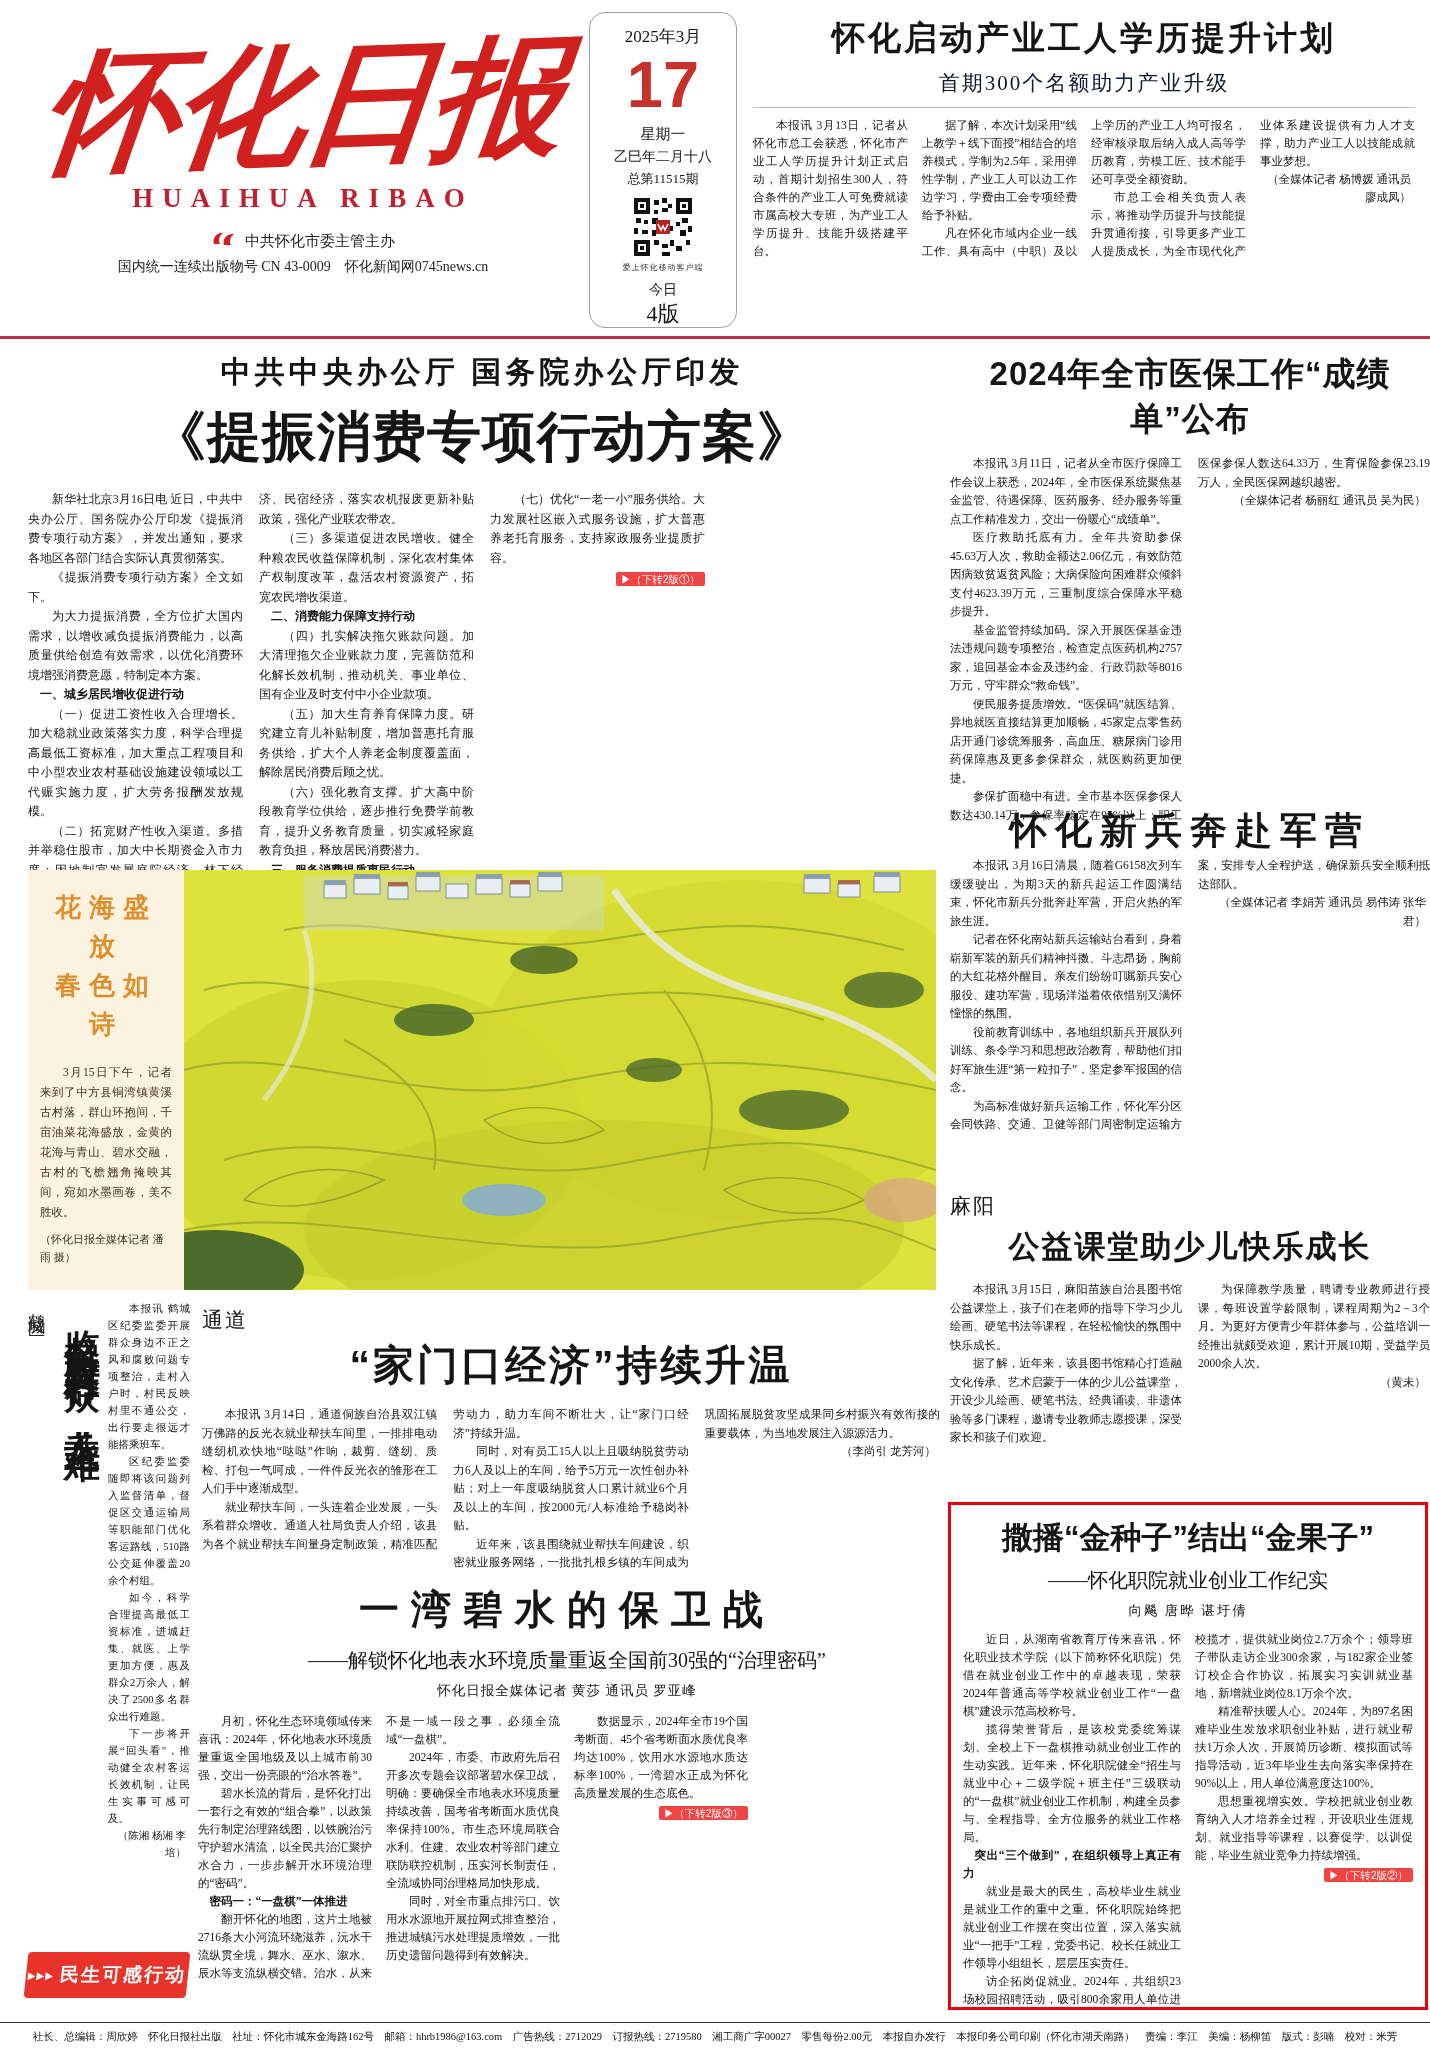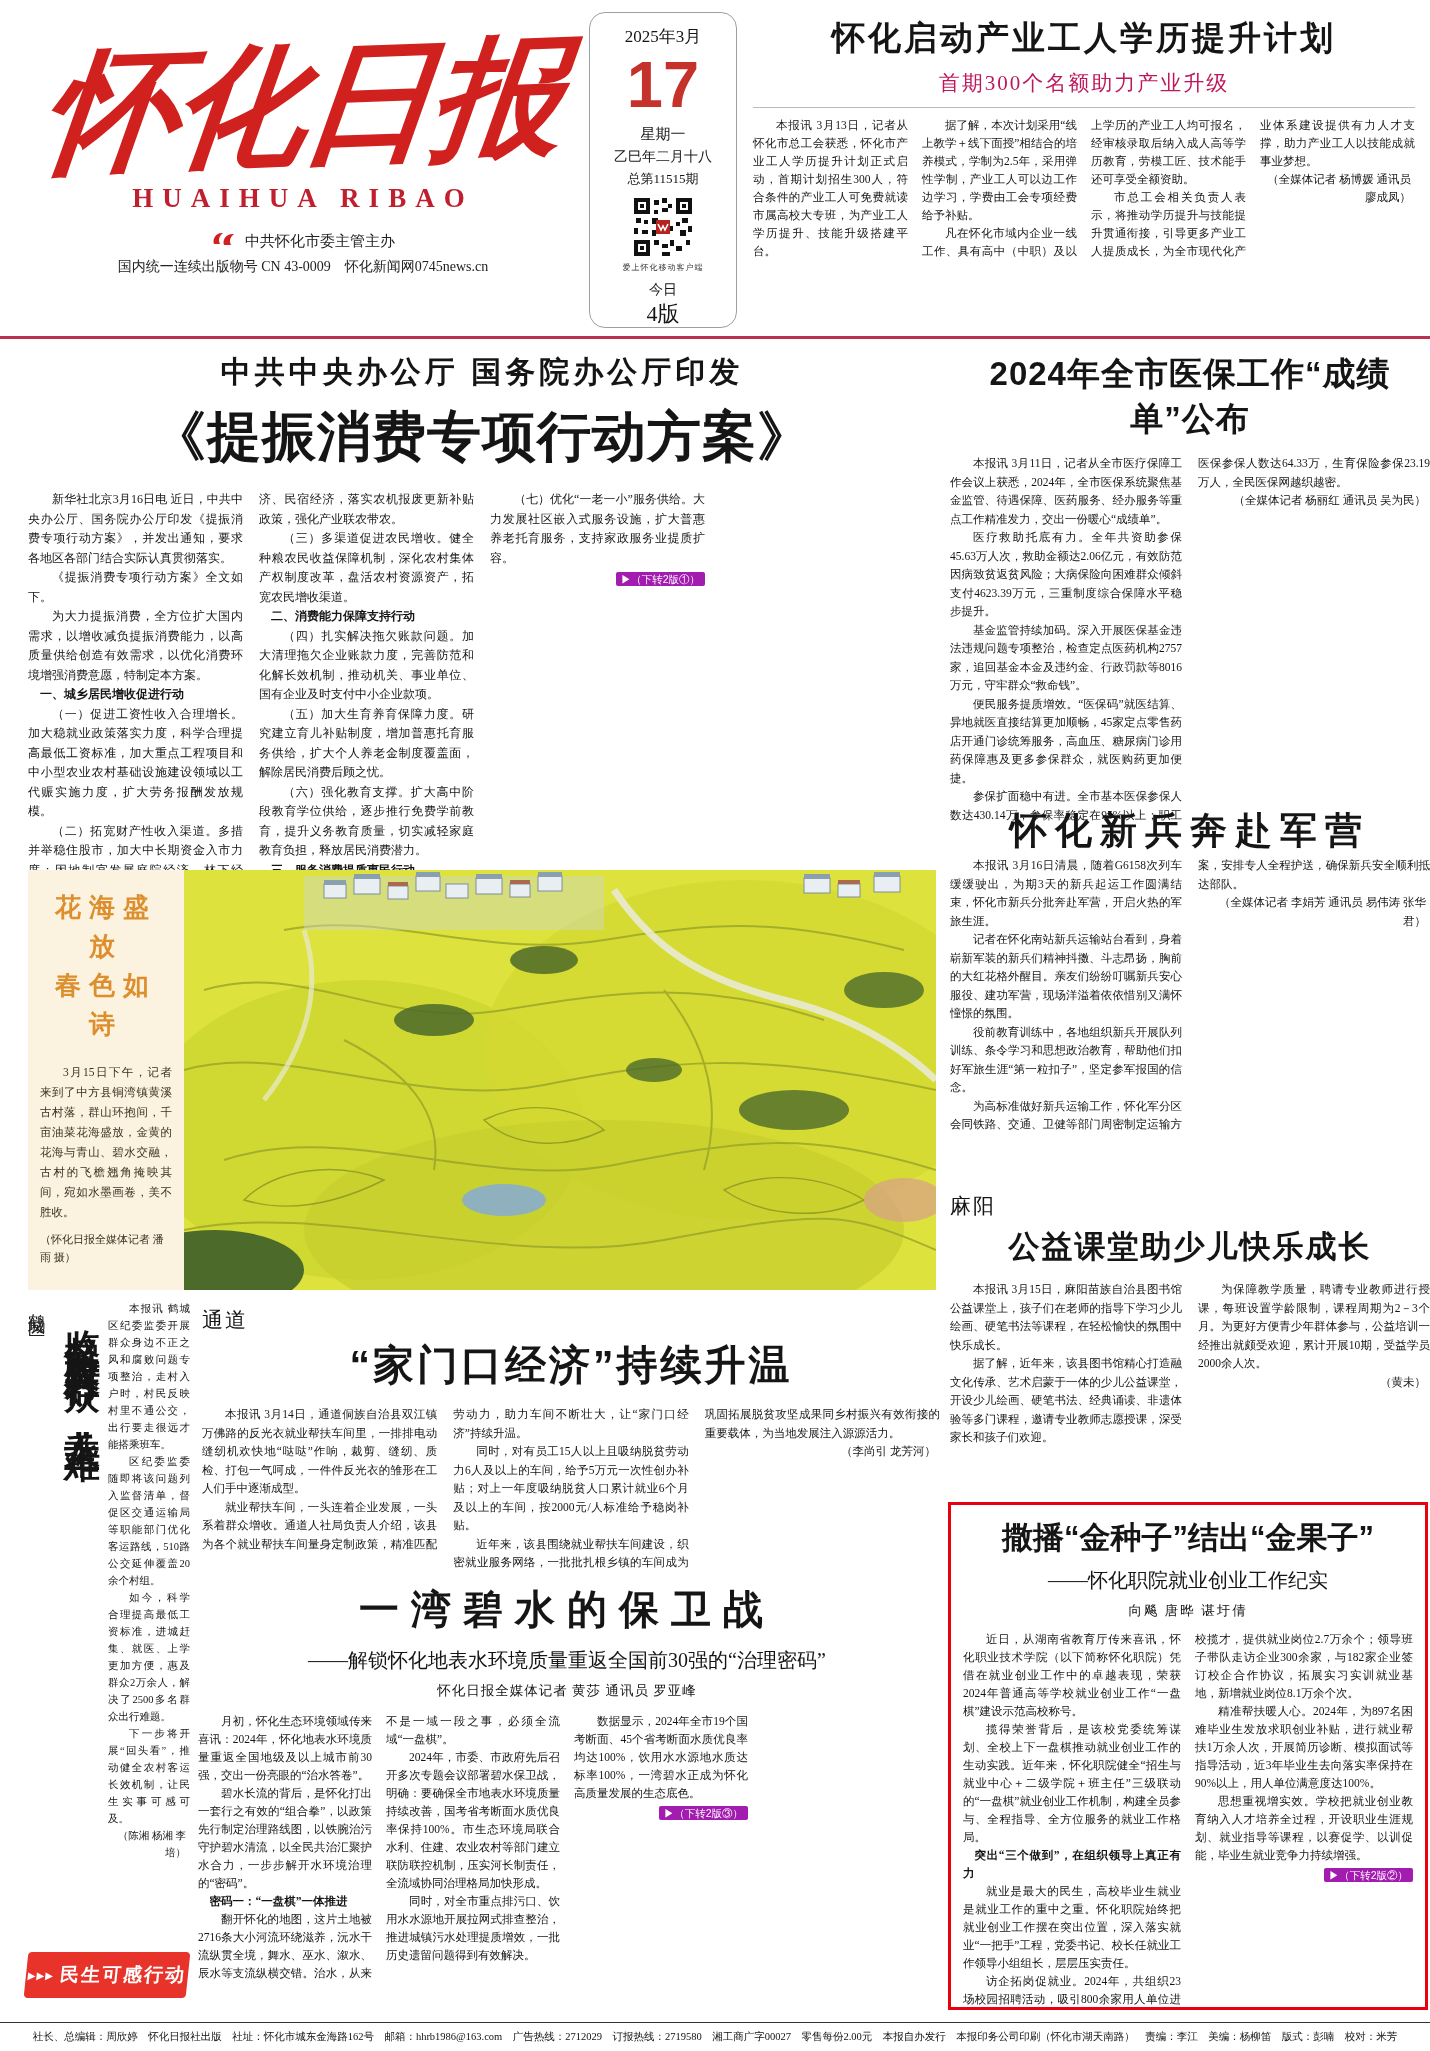--- a/index.html
+++ b/index.html
@@ -22,21 +22,21 @@
   .db-week{font-size:15px;margin-top:2px;}
   .db-lunar{font-size:14px;margin-top:4px;}
   .db-issue{font-size:13px;margin-top:4px;}
   .db-qr{margin:8px auto 0;}
   .db-qrcap{font-size:8px;color:#333;letter-spacing:1px;}
   .db-today{font-size:14px;margin-top:8px;}
   .db-pages{font-size:22px;}
   
   .top-article{position:absolute;left:753px;top:16px;width:662px;}
   .ta-h1{font-family:"Liberation Sans",sans-serif;font-weight:bold;font-size:33px;letter-spacing:3px;text-align:center;}
-  .ta-h2{font-size:21px;font-weight:normal;color:#be185d;text-align:center;margin-top:8px;letter-spacing:2px;}
+  .ta-h2{font-size:21px;font-weight:normal;color:#0f172a;text-align:center;margin-top:8px;letter-spacing:2px;}
   .ta-body{margin-top:10px;border-top:1px solid #bbb;padding-top:8px;
            column-count:4;column-gap:14px;font-size:11.5px;line-height:18px;height:152px;column-fill:auto;}
   
   .red-rule{position:absolute;left:0;top:336px;width:1430px;height:3px;background:#b73352;}
   
   .consumption{position:absolute;left:28px;top:352px;width:908px;}
   .cs-kicker{font-family:"Liberation Sans",sans-serif;font-weight:bold;font-size:30px;text-align:center;letter-spacing:4px;}
   .cs-h1{font-family:"Liberation Sans",sans-serif;font-weight:900;font-size:54px;text-align:center;margin-top:8px;letter-spacing:1px;}
   .cs-body{margin-top:16px;column-count:4;column-gap:16px;font-size:12px;line-height:19.5px;height:398px;column-fill:auto;}
   
@@ -88,21 +88,21 @@
   .bw-byline{font-size:13.5px;text-align:center;margin-top:8px;letter-spacing:1px;}
   .bw-body{margin-top:12px;column-count:4;column-gap:14px;font-size:11.5px;line-height:18px;height:282px;column-fill:auto;}
   
   .footer{position:absolute;left:0;top:2022px;width:1430px;border-top:1.5px solid #333;
           padding-top:7px;font-size:10.5px;text-align:center;color:#111;}
   
   .para{margin:0;text-align:justify;text-indent:2em;}
   .para.sub{font-weight:bold;text-indent:1em;}
   .para.sig{text-align:right;text-indent:0;padding-right:4px;}
   .para.jump{text-align:right;text-indent:0;margin-top:2px;}
-  .chip{background:#a21caf;color:#fff;font-size:10.5px;padding:1px 5px;border-radius:2px;
+  .chip{background:#ef4444;color:#fff;font-size:10.5px;padding:1px 5px;border-radius:2px;
         font-family:"Liberation Sans",sans-serif;}
 </style>
 </head>
 <body>
 
 <div class="page">
 
   <div class="masthead">
     <div class="mh-title">怀化日报</div>
     <div class="mh-pinyin">HUAIHUA  RIBAO</div>

